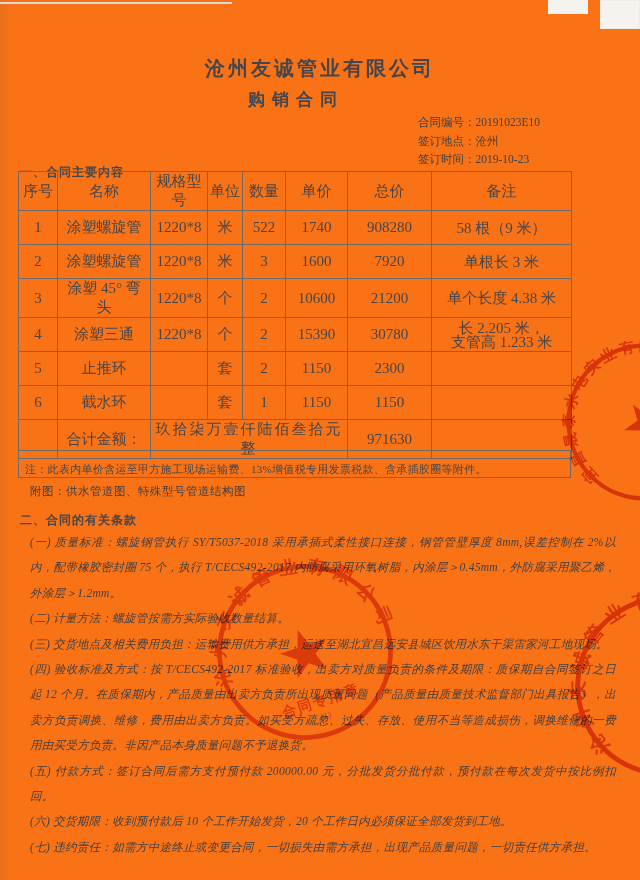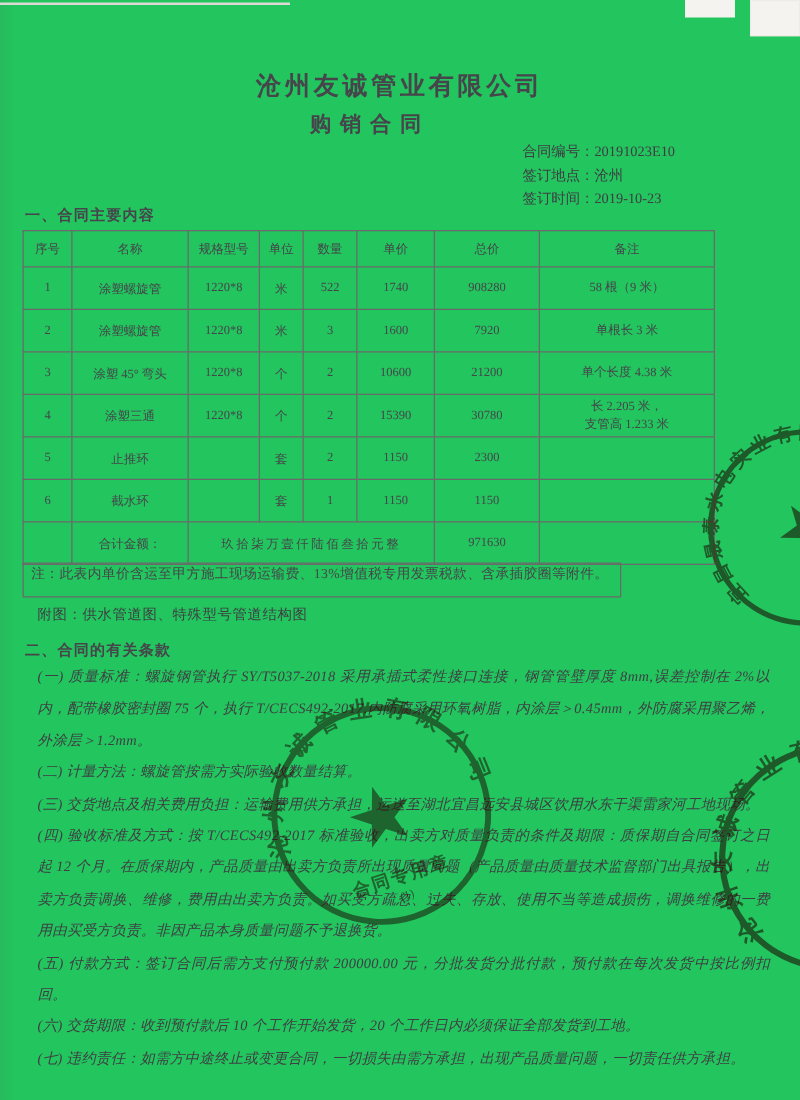--- a/index.html
+++ b/index.html
@@ -1,50 +1,50 @@
 <!DOCTYPE html>
 <html><head>
 <meta charset="utf-8">
 <style>
   html,body{margin:0;padding:0;background:#e9e7e3;}
   .page{
-    position:relative;width:640px;height:880px;background:#22c55e;
+    position:relative;width:640px;height:880px;background:#f97316;
     overflow:hidden;font-family:"Liberation Serif","DejaVu Serif",serif;
     color:#3f3e43;
   }
   .edge-shade{position:absolute;left:0;top:0;width:12px;height:880px;
     background:linear-gradient(to right,rgba(90,85,80,0.10),rgba(90,85,80,0));pointer-events:none;}
   .top-line{position:absolute;left:0;top:2px;width:232px;height:2px;background:#dcd9d4;}
   .corner-box1{position:absolute;left:548px;top:0;width:40px;height:14px;background:#f5f3f0;}
   .corner-box2{position:absolute;left:600px;top:0;width:38px;height:27px;background:#f5f3f0;border:1px solid #efece8;}
   .title{position:absolute;left:0;top:55px;width:640px;text-align:center;
     font-size:20px;font-weight:600;letter-spacing:3px;color:#46454b;}
   .subtitle{position:absolute;left:0;top:88px;width:592px;text-align:center;
     font-size:17px;font-weight:600;letter-spacing:7px;color:#46454b;}
   .meta-left{position:absolute;left:30px;top:114px;font-size:11.5px;line-height:16px;}
   .meta-left .m1{margin-bottom:18px;}
   .meta-right{position:absolute;left:418px;top:113px;font-size:11.5px;line-height:18.5px;}
   .sec-title{position:absolute;font-size:12px;font-weight:600;color:#46454b;letter-spacing:1px;}
   .sec1{left:20px;top:164px;}
   .sec2{left:20px;top:512px;}
   table.items{
-    position:absolute;left:18px;top:184px;width:553px;
-    border-collapse:collapse;table-layout:fixed;font-size:10px;color:#46454b;
+    position:absolute;left:18px;top:171px;width:553px;
+    border-collapse:collapse;table-layout:fixed;font-size:15px;color:#46454b;
   }
   table.items th,table.items td{
     border:1px solid #6a6a6a;text-align:center;vertical-align:middle;
     font-weight:normal;padding:0 2px;overflow:hidden;
   }
   table.items thead tr{height:29px;}
   table.items tbody tr{height:34px;}
   td.remark{white-space:pre-line;line-height:14px;}
   td.total-cn{letter-spacing:2px;}
   .note-box{
-    position:absolute;left:18px;top:450px;width:479px;height:28px;
-    border:1px solid #6a6a6a;font-size:11px;display:flex;align-items:flex-start;
+    position:absolute;left:18px;top:450px;width:553px;height:28px;
+    border:1px solid #6a6a6a;font-size:11px;display:flex;align-items:flex-end;
     padding:0 6px;box-sizing:border-box;letter-spacing:0.3px;color:#46454b;
   }
   .attach-line{position:absolute;left:30px;top:484px;font-size:11.5px;letter-spacing:0.5px;}
   .clauses{position:absolute;left:30px;top:530px;width:586px;font-size:11.5px;
     line-height:25.4px;text-align:justify;letter-spacing:0.3px;}
   .clauses p{margin:0;font-style:italic;}
   
   .seal{position:absolute;opacity:0.8;mix-blend-mode:multiply;pointer-events:none;}
   .seal svg{display:block;width:100%;height:100%;}
   .seal-ring{fill:none;stroke:#d6504a;stroke-width:5;}

